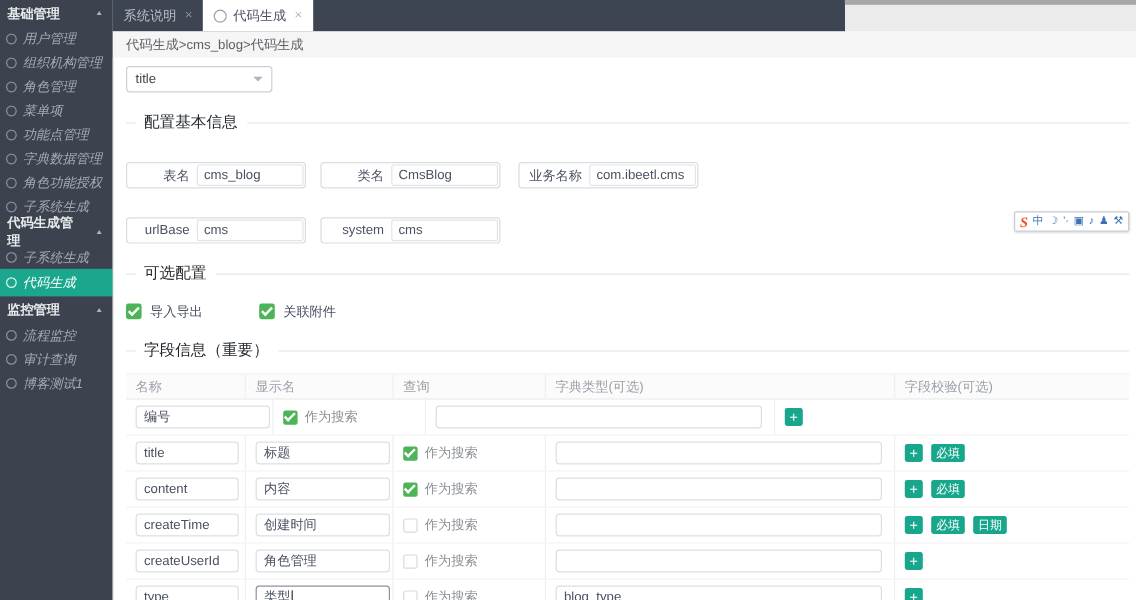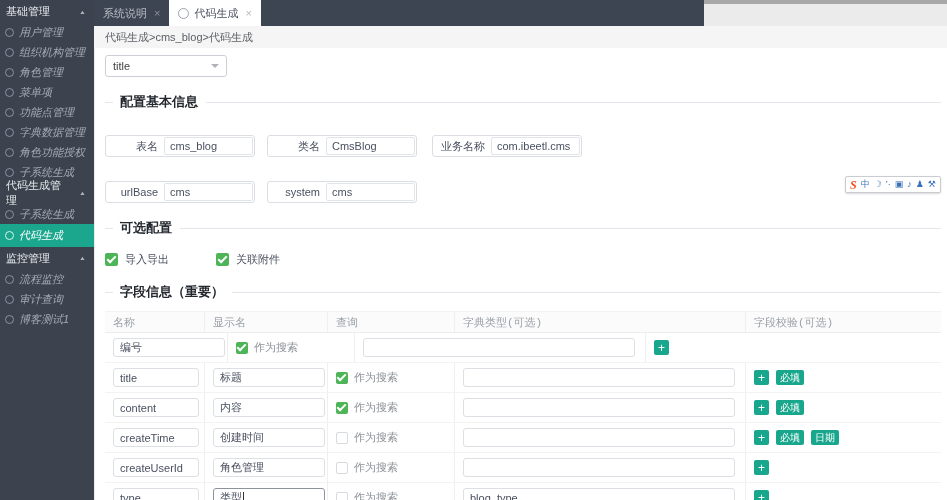--- a/index.html
+++ b/index.html
@@ -4,21 +4,21 @@
 <style>
   html,body{margin:0;padding:0;}
   body{
     width:947px;height:500px;position:relative;overflow:hidden;
     font-family:"Liberation Sans","DejaVu Sans",sans-serif;
     font-size:12px;color:#495060;background:#fff;
   }
   
   .sidebar{position:absolute;left:0;top:0;width:94px;height:500px;background:#3c434f;}
   .sb-header{display:flex;justify-content:space-between;align-items:center;
-    height:22px;padding:0 8px 0 6px;color:#e8eaec;font-weight:normal;font-size:11px;cursor:pointer;gap:18px;}
+    height:22px;padding:0 8px 0 6px;color:#e8eaec;font-weight:bold;font-size:11px;cursor:pointer;gap:18px;}
   .sb-arrow{font-size:7px;color:#aeb4bd;transform:scaleY(.8);}
   .sb-item{display:flex;align-items:center;height:20px;padding-left:5px;
     color:#a4abb6;font-size:11px;cursor:pointer;white-space:nowrap;font-style:italic;}
   .sb-item.active{background:#1ba78e;color:#fff;height:23px;}
   .sb-circle{width:7px;height:7px;border:1px solid #8a93a0;border-radius:50%;
     margin-right:5px;flex:0 0 auto;}
   .sb-item.active .sb-circle{border-color:#d9f4ee;}
   
   .main{position:absolute;left:94px;top:0;right:0;bottom:0;}
   .tabstrip{height:26px;background:linear-gradient(90deg,#3e4552 0,#3e4552 610px,#ebebeb 610px);
@@ -36,21 +36,21 @@
     border-left:1px solid #e9e9e9;}
   
   .select-box{width:106px;height:20px;border:1px solid #ccd0d6;border-radius:3px;
     margin:7px 0 0 10px;display:flex;align-items:center;justify-content:space-between;
     padding:0 7px;font-size:11px;color:#444;cursor:pointer;background:#fff;}
   .chev{width:0;height:0;border-left:4px solid transparent;border-right:4px solid transparent;
     border-top:4px solid #b0b4ba;}
   
   .legend{display:flex;align-items:center;margin:16px 6px 0 10px;}
   .lg-l{width:8px;height:1px;background:#e3e6ea;margin-right:7px;}
-  .lg-t{font-size:13px;font-weight:bold;color:#23282e;white-space:nowrap;}
+  .lg-t{font-size:13px;font-weight:normal;color:#23282e;white-space:nowrap;}
   .lg-r{flex:1;height:1px;background:#e3e6ea;margin-left:8px;}
   
   .fgroup-row{display:flex;margin:24px 0 0 10px;}
   .fgroup{width:150px;height:22px;border:1px solid #dadde2;border-radius:3px;
     display:flex;align-items:stretch;margin-right:12px;background:#fff;box-sizing:border-box;}
   .fgroup:nth-child(2){margin-right:15px;}
   .fgroup-label{width:52px;flex:0 0 auto;display:flex;align-items:center;justify-content:flex-end;
     padding-right:5px;color:#495060;font-size:11px;white-space:nowrap;}
   .fgroup-input{flex:1;border:1px solid #e1e4e8;border-radius:2px;margin:1px;
     display:flex;align-items:center;padding-left:5px;font-size:11px;color:#495060;
@@ -61,21 +61,21 @@
   .cb{width:13px;height:13px;border-radius:2px;margin-right:7px;position:relative;
     box-sizing:border-box;flex:0 0 auto;}
   .cb.checked{background:#4db457;}
   .cb.checked::after{content:"";position:absolute;left:4px;top:1px;width:3px;height:7px;
     border:solid #fff;border-width:0 2px 2px 0;transform:rotate(45deg);}
   .cb.unchecked{background:#fff;border:1px solid #d7dade;}
   .check-label{font-size:11px;color:#495060;}
   
   .ftable{margin:10px 0 0 10px;width:836px;font-size:11px;}
   .hrow{display:flex;height:20px;align-items:center;color:#9aa0a6;
-    background:#fbfbfc;border-bottom:1px solid #ececec;border-top:1px solid #f3f3f3;font-family:Liberation Mono, monospace;}
+    background:#fbfbfc;border-bottom:1px solid #ececec;border-top:1px solid #f3f3f3;}
   .brow{display:flex;height:29px;align-items:center;border-bottom:1px solid #f3f3f3;}
   .cell{display:flex;align-items:center;height:100%;box-sizing:border-box;
     padding-left:8px;border-right:1px solid #efefef;overflow:hidden;}
   .c0{width:100px;} .c1{width:123px;} .c2{width:127px;} .c3{width:291px;}
   .c4{flex:1;border-right:none;}
   .tin{height:19px;border:1px solid #dcdfe3;border-radius:3px;background:#fff;
     display:flex;align-items:center;padding-left:6px;color:#495060;
     overflow:hidden;white-space:nowrap;box-sizing:border-box;}
   .tin.w-name{width:86px;}
   .tin.w-disp{width:112px;}

